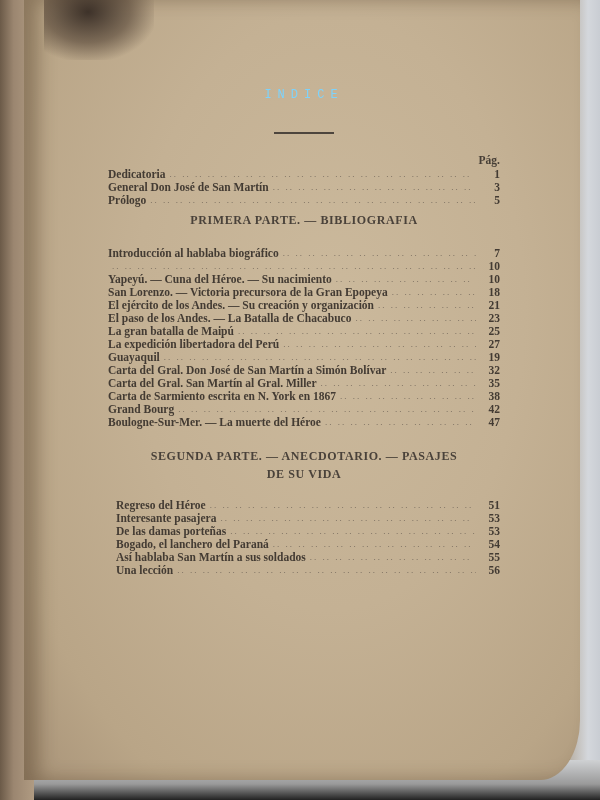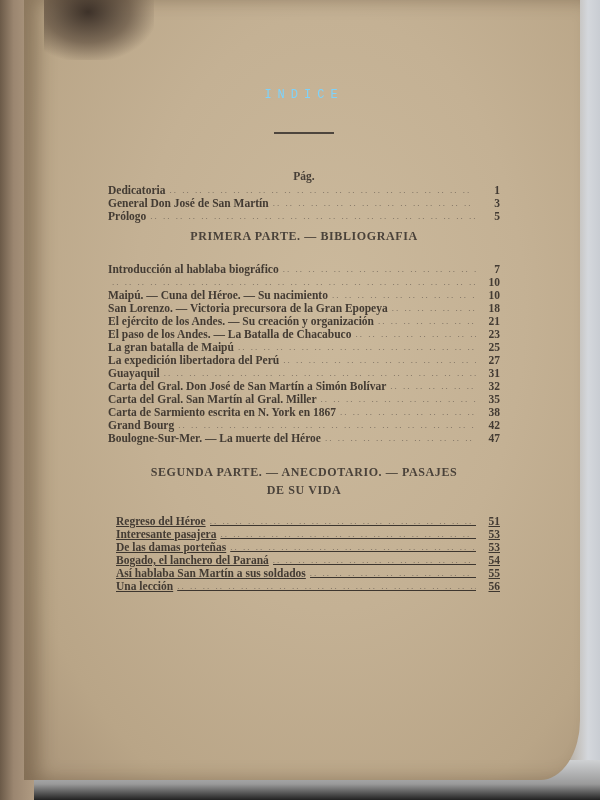--- a/index.html
+++ b/index.html
@@ -29,40 +29,40 @@
   .shadow-blob {
     position: absolute; left: 20px; top: 0; width: 110px; height: 60px;
     background: radial-gradient(ellipse at 40% 20%, rgba(40,30,25,0.85) 0%, rgba(60,45,35,0.5) 45%, rgba(0,0,0,0) 75%);
   }
   .content { position: absolute; left: 108px; top: 88px; width: 392px; color: #3d362f; }
   .title {
     text-align: center; font-size: 12px; letter-spacing: 6px; font-weight: normal;
     margin: 0; color: #7dd3fc; font-family: "Liberation Mono", "DejaVu Sans Mono", monospace;
   }
   .title-rule { width: 60px; height: 2px; background: #4d453d; margin: 30px auto 0; }
-  .pag-header { text-align: center; font-size: 11.5px; margin-top: 36px; font-weight: bold; color: #463e36; }
+  .pag-header { text-align: right; font-size: 11.5px; margin-top: 20px; font-weight: bold; color: #463e36; }
   .entries { margin: 2px 0 0; padding: 0; list-style: none; }
   .entry {
     display: flex; align-items: center; font-size: 11.5px; line-height: 13px; font-weight: bold;
     color: #433b33; white-space: nowrap;
   }
   .entry .label { flex: 0 0 auto; }
   .entry .leader {
     flex: 1 1 auto; overflow: hidden; margin: 0 10px 0 4px; color: #6b6055; font-weight: normal;
     letter-spacing: 2px; font-size: 9px;
   }
   .entry .leader::before { content: ".. .. .. .. .. .. .. .. .. .. .. .. .. .. .. .. .. .. .. .. .. .. .. .. .. .. .. .. .. .. .. .. .. .."; }
   .entry .pg { flex: 0 0 auto; min-width: 14px; text-align: right; }
   .section-title {
     text-align: center; font-size: 12px; font-weight: bold; letter-spacing: 0.6px; color: #4a423a;
     line-height: 18px; font-family: "Liberation Serif", "DejaVu Serif", serif;
   }
   .s1-title { margin-top: 4px; margin-bottom: 18px; }
   .s2-title { margin-top: 18px; margin-bottom: 16px; }
-  .part2 { padding-left: 8px; text-decoration: underline; }
+  .part2 { padding-left: 8px; }
 </style>
 </head>
 <body>
 
 <div class="backdrop-right"></div>
 <div class="backdrop-bottom"></div>
 <div class="left-page-edge"></div>
 
 <div class="page">
   <div class="shadow-blob"></div>
@@ -98,21 +98,21 @@
     <li class="entry">
         <span class="label">Introducción al hablaba biográfico</span>
         <span class="leader"></span>
         <span class="pg">7</span>
       </li>
     <li class="entry">
         <span class="leader"></span>
         <span class="pg">10</span>
       </li>
     <li class="entry">
-        <span class="label">Maipú. — Cuna del Héroe. — Su nacimiento</span>
+        <span class="label">Yapeyú. — Cuna del Héroe. — Su nacimiento</span>
         <span class="leader"></span>
         <span class="pg">10</span>
       </li>
     <li class="entry">
         <span class="label">San Lorenzo. — Victoria precursora de la Gran Epopeya</span>
         <span class="leader"></span>
         <span class="pg">18</span>
       </li>
     <li class="entry">
         <span class="label">El ejército de los Andes. — Su creación y organización</span>
@@ -130,21 +130,21 @@
         <span class="pg">25</span>
       </li>
     <li class="entry">
         <span class="label">La expedición libertadora del Perú</span>
         <span class="leader"></span>
         <span class="pg">27</span>
       </li>
     <li class="entry">
         <span class="label">Guayaquil</span>
         <span class="leader"></span>
-        <span class="pg">31</span>
+        <span class="pg">19</span>
       </li>
     <li class="entry">
         <span class="label">Carta del Gral. Don José de San Martín a Simón Bolívar</span>
         <span class="leader"></span>
         <span class="pg">32</span>
       </li>
     <li class="entry">
         <span class="label">Carta del Gral. San Martín al Gral. Miller</span>
         <span class="leader"></span>
         <span class="pg">35</span>

